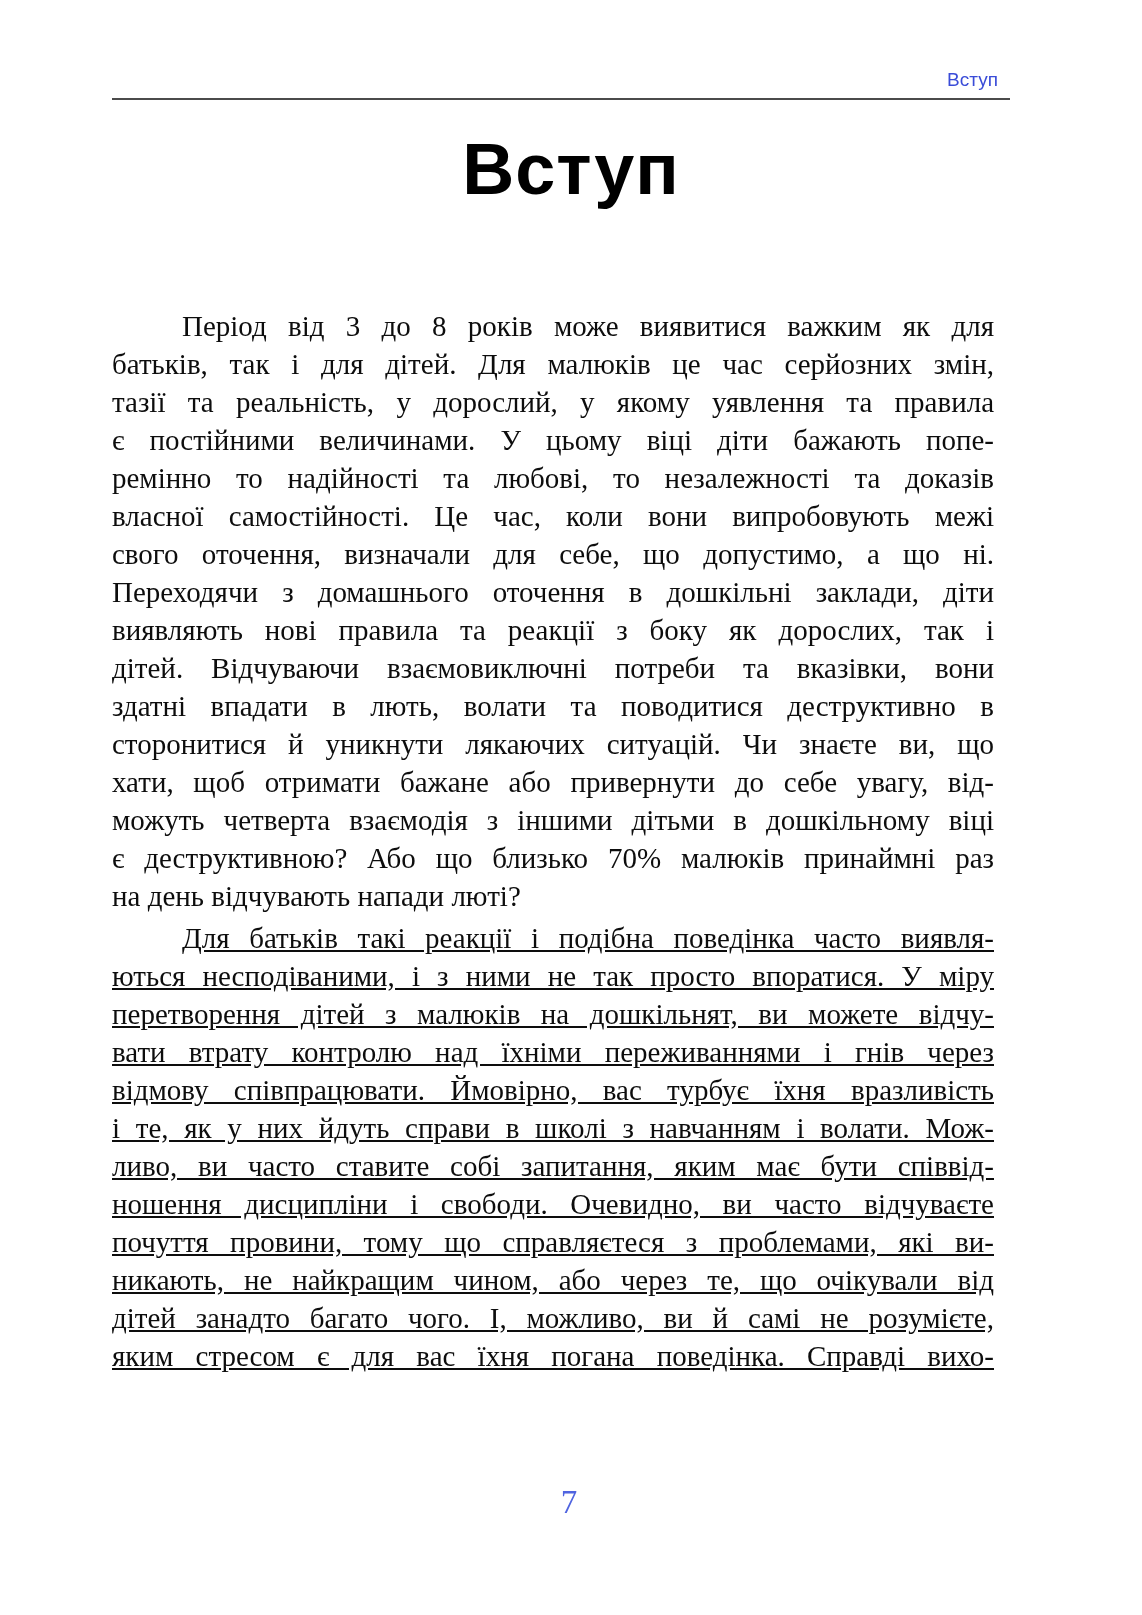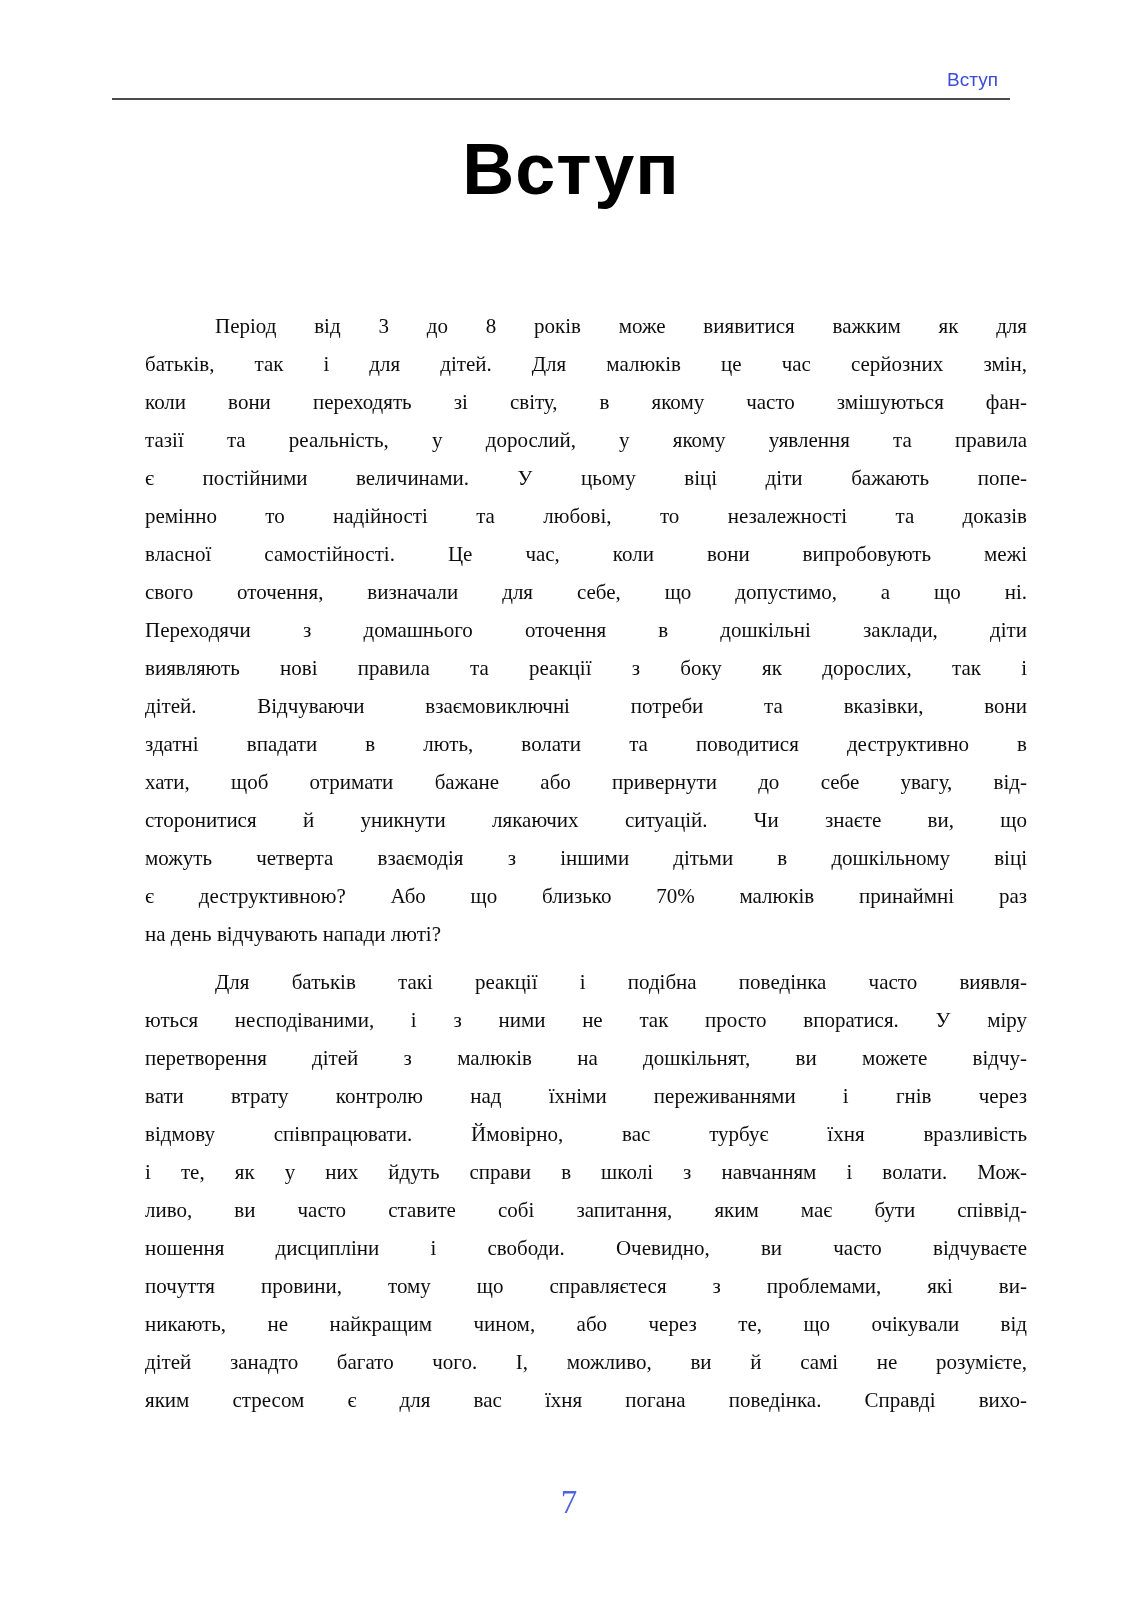--- a/index.html
+++ b/index.html
@@ -39,25 +39,25 @@
     text-align:center;
     font-family:"Liberation Sans","DejaVu Sans",sans-serif;
     font-weight:bold;
     font-size:72px;
     line-height:86px;
     letter-spacing:1px;
     color:#000;
   }
   
   .body-text{
-    position:absolute;top:307px;left:145px;width:882px;
-    font-size:21px;
+    position:absolute;top:307px;left:112px;width:882px;
+    font-size:29px;
     line-height:38px;
   }
-  .paragraph + .paragraph{margin-top:10px;}
+  .paragraph + .paragraph{margin-top:4px;text-decoration:underline;}
   .line{
     text-align:justify;
     text-align-last:justify;
     white-space:normal;
   }
   .line.indent{text-indent:70px;}
   .line.no-stretch{text-align-last:left;}
   
   .page-footer{
     position:absolute;left:128px;width:882px;top:1484px;
@@ -78,32 +78,31 @@
     <span class="running-title">Вступ</span>
     <div class="head-rule"></div>
   </header>
 
   <h1 class="chapter-title">Вступ</h1>
 
   <main class="body-text" id="body-text">
       <div class="paragraph">
         <div class="line indent">Період від 3 до 8 років може виявитися важким як для</div>
         <div class="line">батьків, так і для дітей. Для малюків це час серйозних змін,</div>
-        <div class="line">коли вони переходять зі світу, в якому часто змішуються фан-</div>
         <div class="line">тазії та реальність, у дорослий, у якому уявлення та правила</div>
         <div class="line">є постійними величинами. У цьому віці діти бажають попе-</div>
         <div class="line">ремінно то надійності та любові, то незалежності та доказів</div>
         <div class="line">власної самостійності. Це час, коли вони випробовують межі</div>
         <div class="line">свого оточення, визначали для себе, що допустимо, а що ні.</div>
         <div class="line">Переходячи з домашнього оточення в дошкільні заклади, діти</div>
         <div class="line">виявляють нові правила та реакції з боку як дорослих, так і</div>
         <div class="line">дітей. Відчуваючи взаємовиключні потреби та вказівки, вони</div>
         <div class="line">здатні впадати в лють, волати та поводитися деструктивно в</div>
+        <div class="line">сторонитися й уникнути лякаючих ситуацій. Чи знаєте ви, що</div>
         <div class="line">хати, щоб отримати бажане або привернути до себе увагу, від-</div>
-        <div class="line">сторонитися й уникнути лякаючих ситуацій. Чи знаєте ви, що</div>
         <div class="line">можуть четверта взаємодія з іншими дітьми в дошкільному віці</div>
         <div class="line">є деструктивною? Або що близько 70% малюків принаймні раз</div>
         <div class="line no-stretch">на день відчувають напади люті?</div>
       </div>
       <div class="paragraph">
         <div class="line indent">Для батьків такі реакції і подібна поведінка часто виявля-</div>
         <div class="line">ються несподіваними, і з ними не так просто впоратися. У міру</div>
         <div class="line">перетворення дітей з малюків на дошкільнят, ви можете відчу-</div>
         <div class="line">вати втрату контролю над їхніми переживаннями і гнів через</div>
         <div class="line">відмову співпрацювати. Ймовірно, вас турбує їхня вразливість</div>

